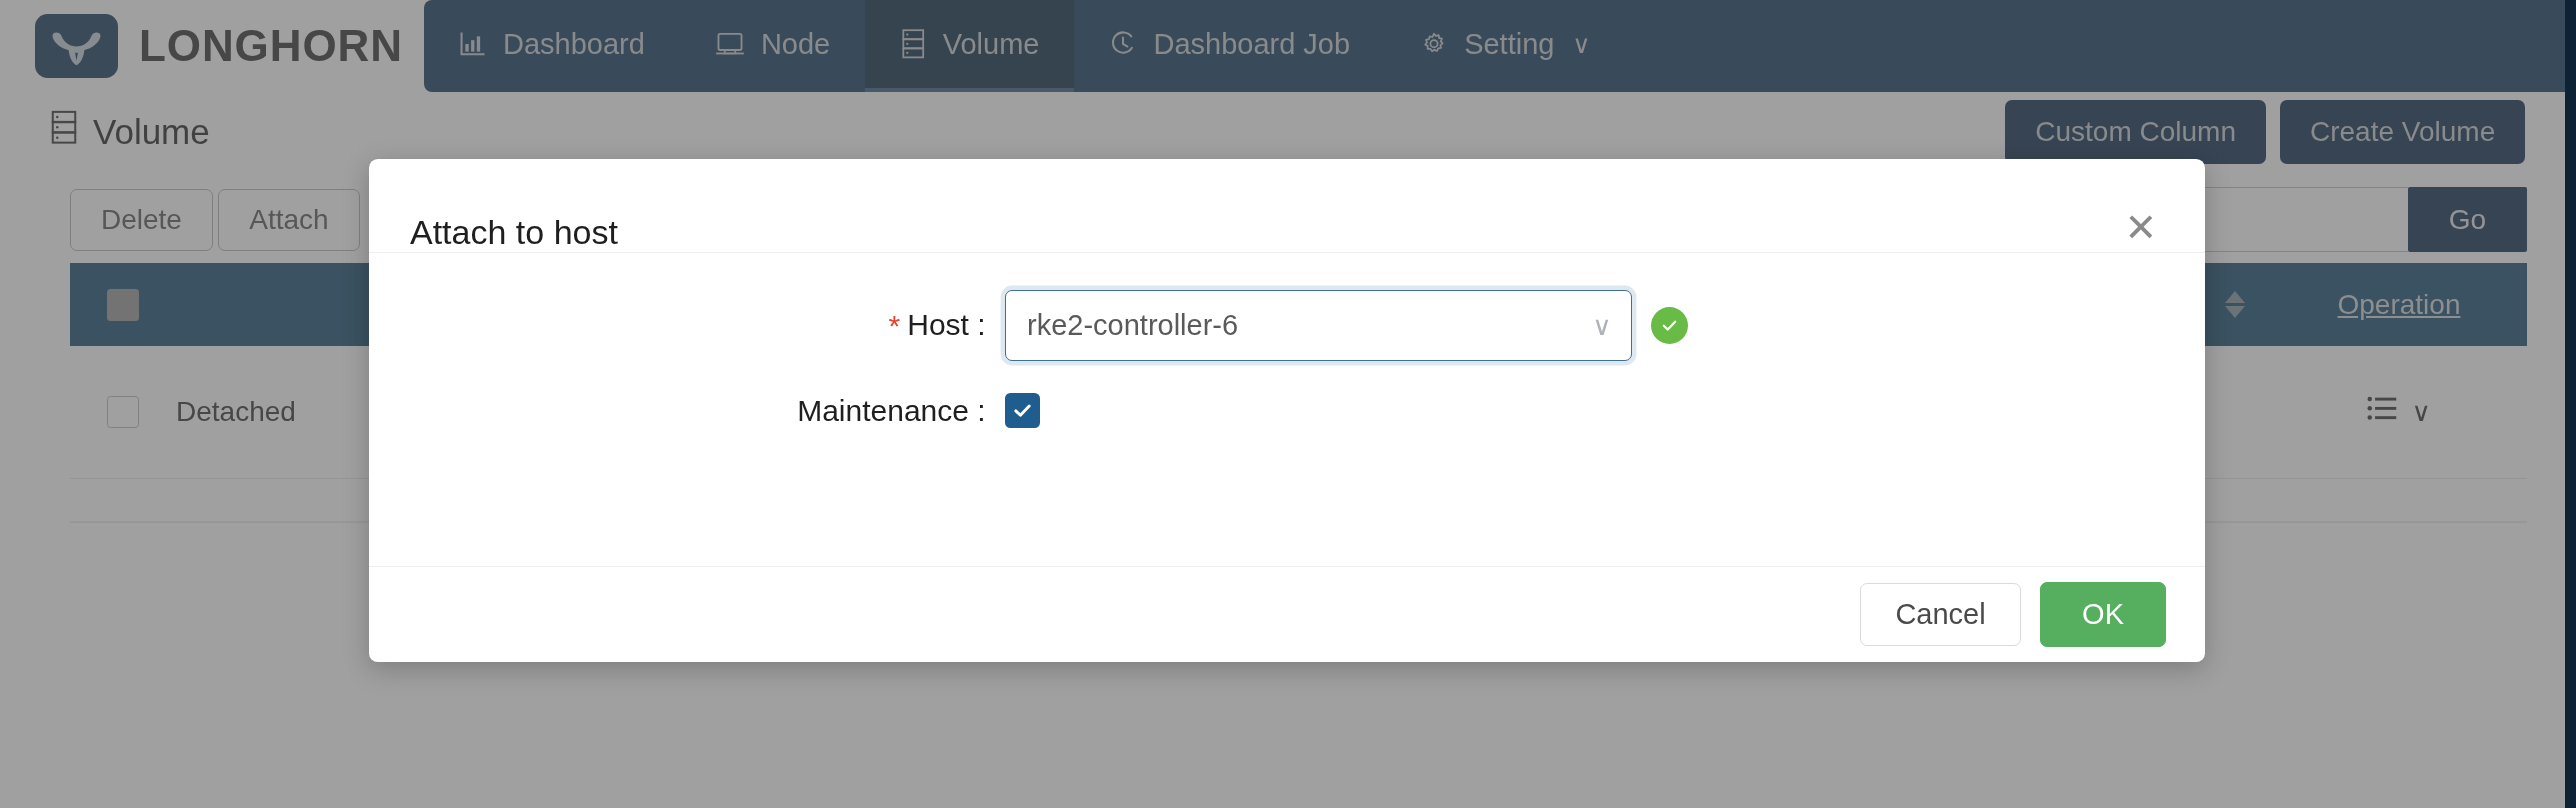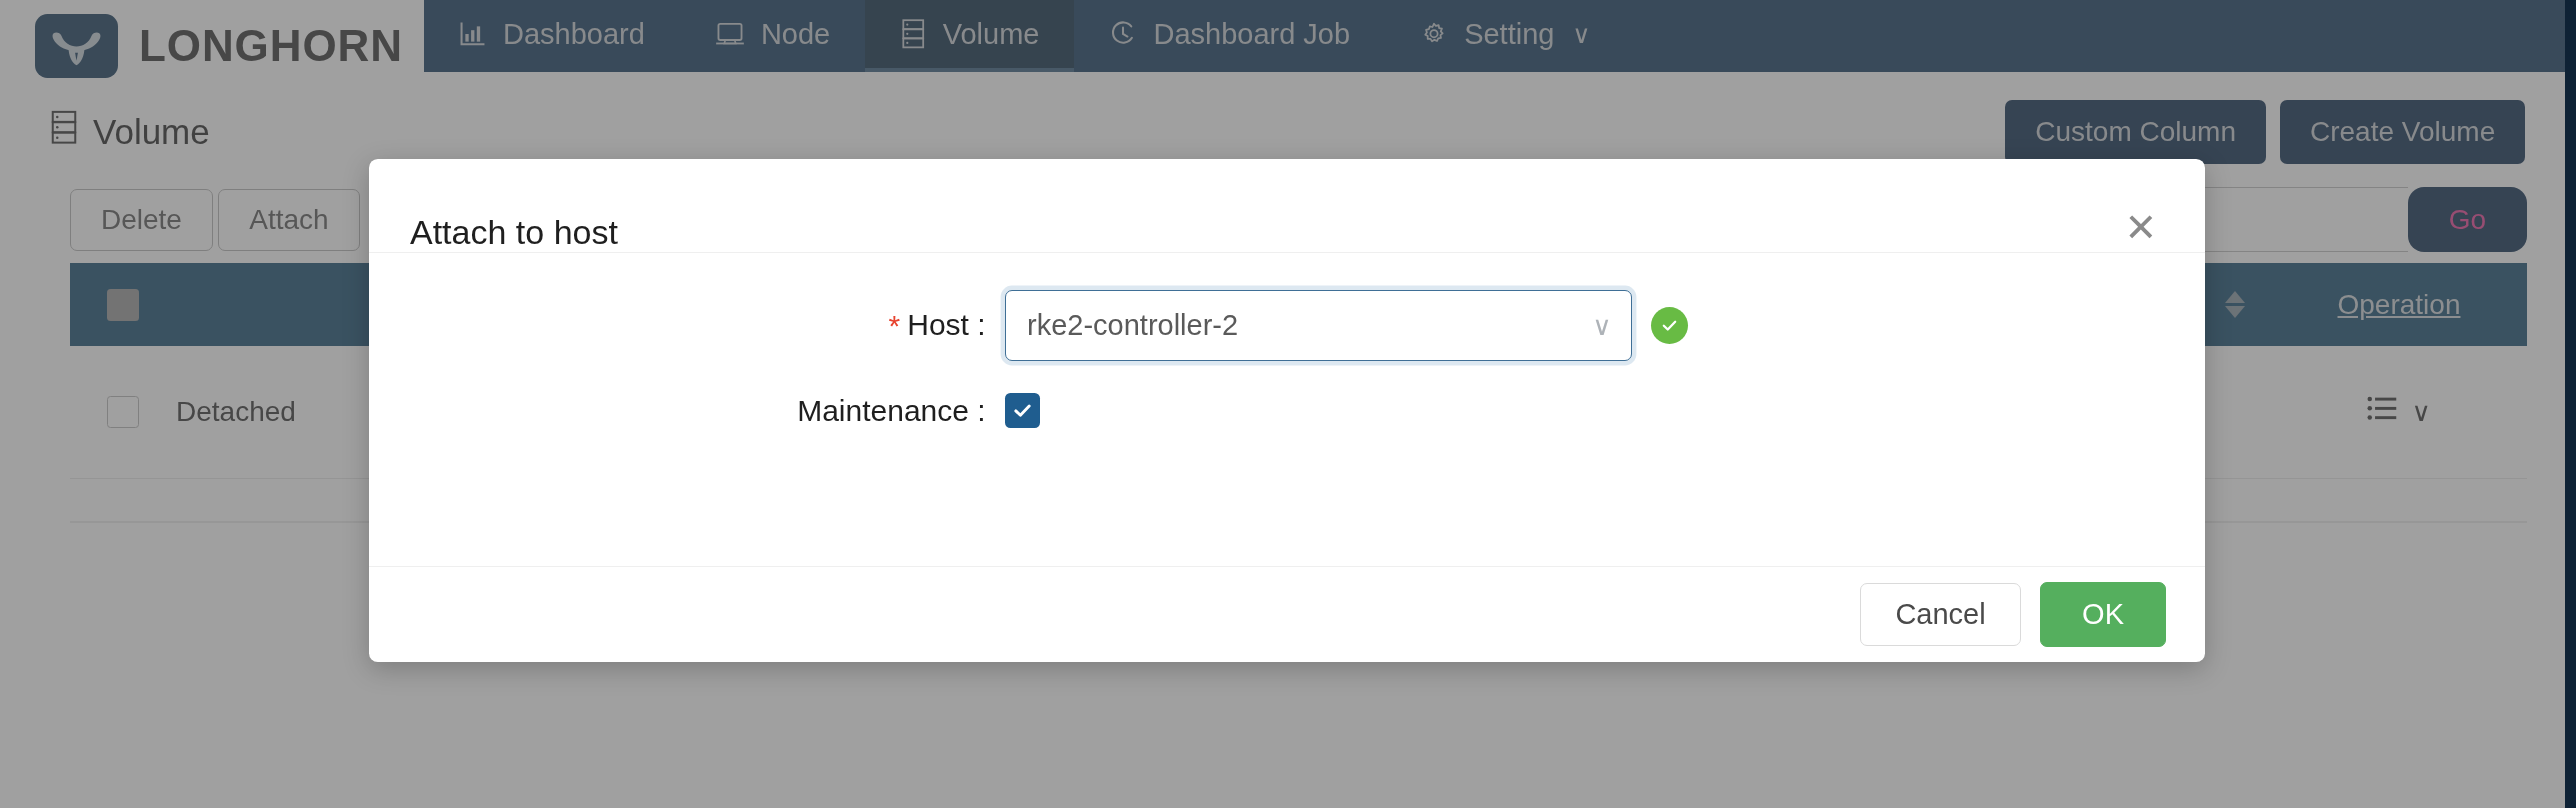--- a/index.html
+++ b/index.html
@@ -51,24 +51,25 @@
   #brand-name {
     margin-left: 21px;
     font-size: 44px;
     font-weight: bold;
     letter-spacing: 0.9px;
     color: #3b3b3b;
     white-space: nowrap;
   }
   #navlinks {
     flex: 1 1 auto;
-    height: 72px;
+    height: 92px;
     background: #1c4264;
     display: flex;
     align-items: stretch;
+    border-radius: 8px;
   }
   .navitem {
     display: flex;
     align-items: center;
     gap: 16px;
     padding: 0 35px;
     color: #c9ced3;
     font-size: 29px;
     white-space: nowrap;
     box-sizing: border-box;
@@ -161,23 +162,23 @@
     border-radius: 7px 0 0 7px;
     background: #ffffff;
     font-size: 26.5px;
     padding: 0 16px;
     color: #555;
     font-family: "Liberation Sans", sans-serif;
     box-sizing: border-box;
   }
   #go-btn {
     background: #163456;
-    color: #ec4899;
+    color: #e5e5e5;
     border: none;
-    border-radius: 16px;
+    border-radius: 2px;
     font-size: 28px;
     padding: 16px 41px;
     font-family: "Liberation Sans", sans-serif;
   }
 
   #table {
     position: absolute;
     left: 35px; top: 171px;
     right: 7px;
   }
@@ -549,21 +550,21 @@
       <div id="modal-close">✕</div>
     </div>
 
     <div id="modal-body">
 
       <div class="form-row">
         <div class="form-label">
           <span class="req-star">*</span><span>Host :</span>
         </div>
         <div class="select-box">
-          <span class="select-value">rke2-controller-2</span>
+          <span class="select-value">rke2-controller-6</span>
           <span class="select-caret">∨</span>
         </div>
         <div class="valid-badge">
           <svg width="21" height="21" viewBox="0 0 24 24">
             <path d="M5.5 12.3 L10 16.6 L18.5 7.8" fill="none" stroke="#ffffff" stroke-width="2.6" stroke-linecap="round" stroke-linejoin="round"></path>
           </svg>
         </div>
       </div>
 
       <div class="form-row">

